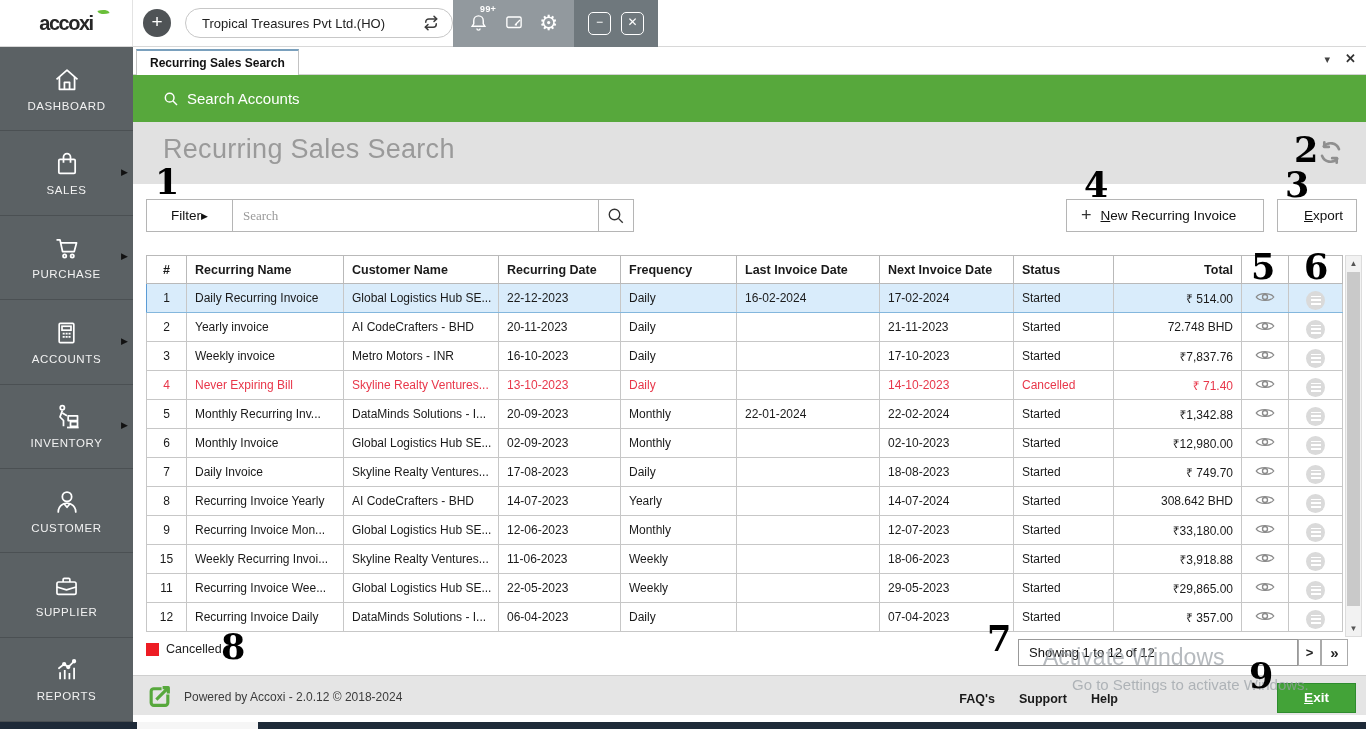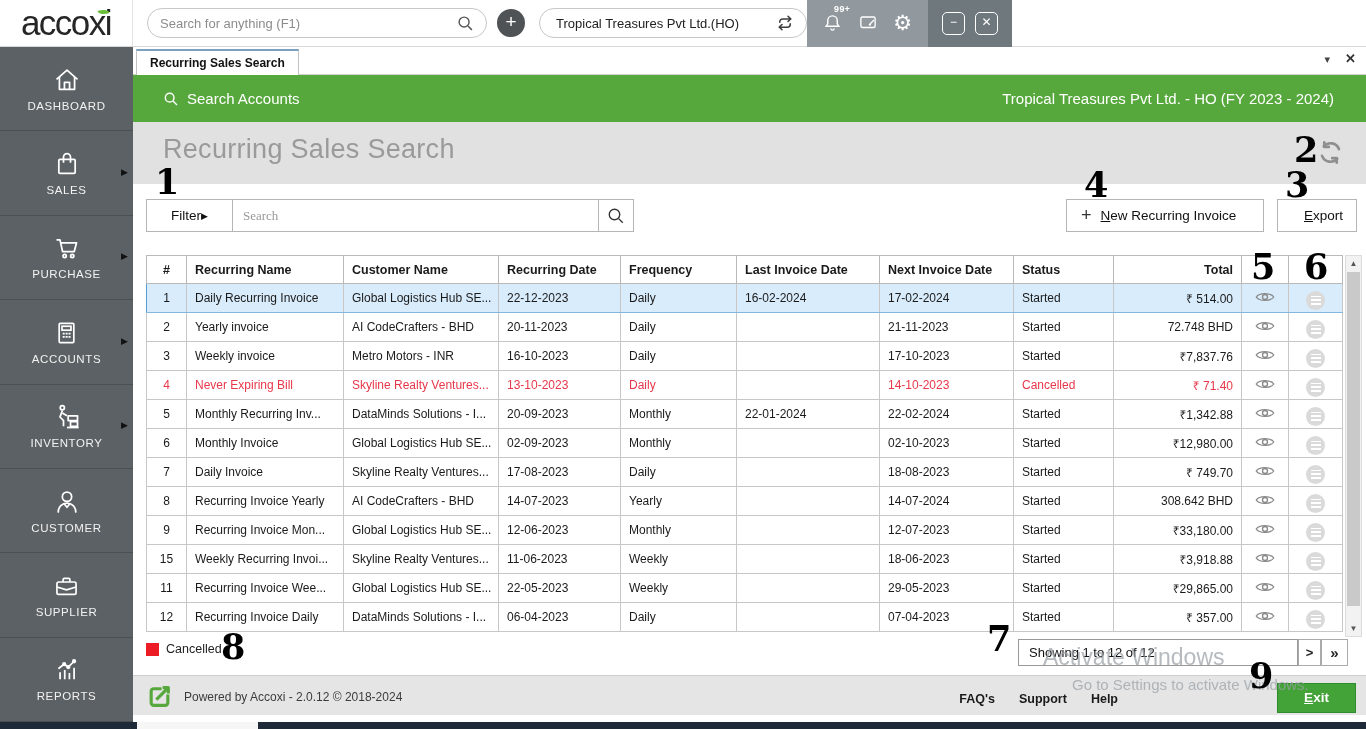--- a/index.html
+++ b/index.html
@@ -3,21 +3,21 @@
 <meta charset="utf-8">
 <style>
   * { margin:0; padding:0; box-sizing:border-box; }
   html,body { width:1366px; height:729px; }
   body { position:relative; font-family:"Liberation Sans",sans-serif; background:#fff; overflow:hidden; color:#1a1a1a; }
   svg { display:block; }
 
   
   .topbar { position:absolute; left:0; top:0; width:1366px; height:47px; background:#fff; border-bottom:1px solid #d8d8d8; display:flex; align-items:center; z-index:5; }
   .logo-box { width:133px; height:100%; display:flex; align-items:center; justify-content:center; border-right:1px solid #e3e3e3; position:relative; }
-  .logo-text { font-size:35px; font-weight:normal; letter-spacing:-1.5px; color:#262626; }
+  .logo-text { font-size:20px; font-weight:bold; letter-spacing:-1.5px; color:#262626; }
   .logo-leaf { position:absolute; right:23px; top:9px; width:11px; height:6px; background:#6abf3a; border-radius:0 100% 0 100%; transform:rotate(-20deg); }
   .top-search { margin-left:14px; width:340px; height:30px; border:1px solid #c7c7c7; border-radius:15px; display:flex; align-items:center; padding:0 12px; background:#fff; }
   .top-search input { border:none; outline:none; flex:1; font-size:13px; color:#444; font-family:inherit; }
   .top-search input::placeholder { color:#8c8c8c; }
   .add-circle { margin-left:10px; width:28px; height:28px; border-radius:50%; background:#4f5356; color:#fff; font-size:19px; line-height:26px; text-align:center; cursor:pointer; }
   .company-pill { margin-left:14px; width:268px; height:30px; border:1px solid #c7c7c7; border-radius:15px; display:flex; align-items:center; justify-content:space-between; padding:0 12px 0 16px; font-size:13px; color:#222; }
   .org-area { margin-left:auto; display:flex; align-items:center; gap:8px; padding-right:12px; }
   .org-name { font-size:12.5px; font-weight:bold; color:#222; letter-spacing:.2px; }
   .org-caret { font-size:11px; color:#222; }
   .avatar { width:26px; height:26px; border-radius:50%; background:#fdfdfd; border:1px solid #eee; position:relative; overflow:hidden; }
@@ -117,27 +117,20 @@
   .a7 { left:987px; top:621px; } .a8 { left:221px; top:629px; } .a9 { left:1249px; top:658px; }
 </style>
 </head>
 <body>
 
 <div class="topbar">
   <div class="logo-box">
     <span class="logo-text">accoxi</span>
     <span class="logo-leaf"></span>
   </div>
-  <div class="top-search">
-    <input placeholder="Search for anything (F1)" style="">
-    <svg width="17" height="17" viewBox="0 0 24 24" fill="none" stroke="#555" stroke-width="2">
-        <circle cx="10" cy="10" r="7"></circle>
-        <path d="M15.5 15.5 L21 21"></path>
-      </svg>
-  </div>
   <div class="add-circle"><span>+</span></div>
   <div class="company-pill">
     <span>Tropical Treasures Pvt Ltd.(HO)</span>
     <svg width="18" height="18" viewBox="0 0 24 24" fill="none" stroke="#3c3c3c" stroke-width="2" stroke-linecap="round" stroke-linejoin="round">
         <path d="M16 3 l3.5 3.5 L16 10"></path>
         <path d="M19.5 6.5 H9 a4 4 0 0 0 -4 4 v.5"></path>
         <path d="M8 21 l-3.5 -3.5 L8 14"></path>
         <path d="M4.5 17.5 H15 a4 4 0 0 0 4 -4 v-.5"></path>
       </svg>
   </div>
@@ -265,21 +258,20 @@
 </div>
 
 <div class="green-bar">
   <div class="green-left">
     <svg width="16" height="16" viewBox="0 0 24 24" fill="none" stroke="#fff" stroke-width="2.2">
         <circle cx="10" cy="10" r="6.5"></circle>
         <path d="M15 15 L21 21"></path>
       </svg>
     <span>Search Accounts</span>
   </div>
-  <span class="green-right">Tropical Treasures Pvt Ltd. - HO (FY 2023 - 2024)</span>
 </div>
 
 <div class="title-band">
   <span class="page-title">Recurring Sales Search</span>
   <span class="refresh-btn">
     <svg width="27" height="27" viewBox="0 0 24 24" fill="none" stroke="#8f8f8f" stroke-width="2.4" stroke-linecap="round">
         <path d="M19.5 9 a8 8 0 0 0 -13.5 -2.5"></path>
         <path d="M6.5 3 v4 h4" stroke-linejoin="round"></path>
         <path d="M4.5 15 a8 8 0 0 0 13.5 2.5"></path>
         <path d="M17.5 21 v-4 h-4" stroke-linejoin="round"></path>

